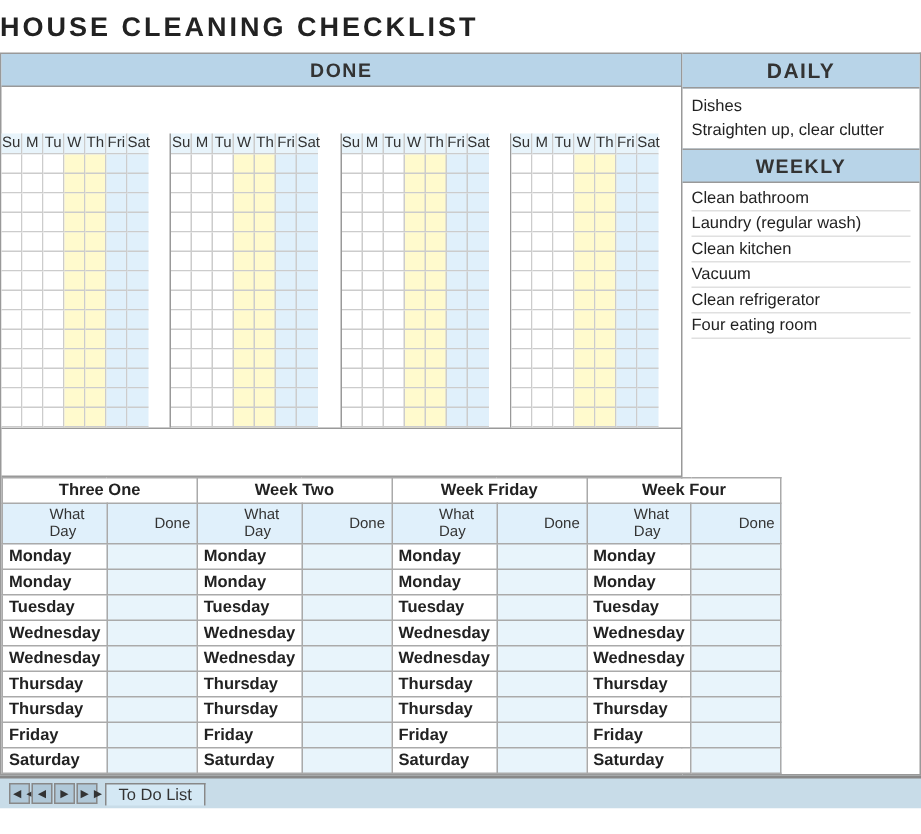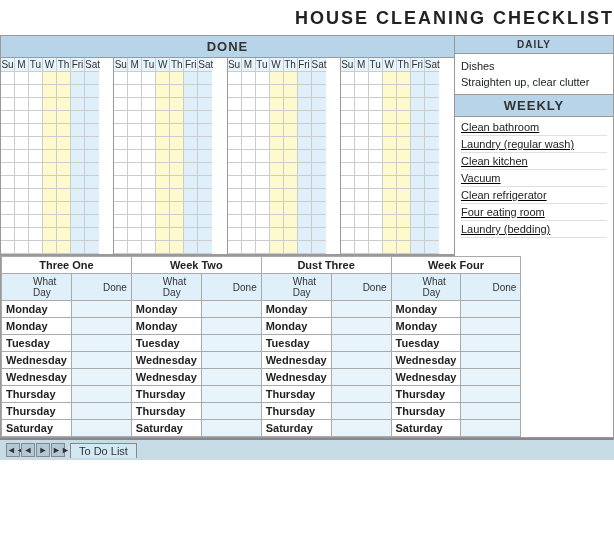--- a/index.html
+++ b/index.html
@@ -5,25 +5,25 @@
     * { margin: 0; padding: 0; box-sizing: border-box; }
     body {
       font-family: Arial, sans-serif;
       font-size: 11px;
       background: #fff;
       width: 614px;
       overflow: hidden;
     }
 
     .main-title {
-      text-align: right;
+      text-align: left;
       font-size: 18px;
       font-weight: bold;
       letter-spacing: 2px;
-      padding: 8px 0 6px 0;
+      padding: 8px 16px 6px 0;
       color: #222;
     }
 
     .outer-wrapper {
       display: flex;
       width: 614px;
     }
 
     .left-panel {
       width: 455px;
@@ -43,21 +43,21 @@
       font-weight: bold;
       letter-spacing: 1px;
       color: #333;
       padding: 3px 0;
       border-bottom: 1px solid #999;
     }
 
     .daily-header {
       background: #b8d4e8;
       text-align: center;
-      font-size: 10px;
+      font-size: 14px;
       font-weight: bold;
       letter-spacing: 1px;
       color: #333;
       padding: 3px 0;
       border-bottom: 1px solid #999;
     }
 
     .calendar-grid {
       display: grid;
       grid-template-columns: repeat(4, 1fr);
@@ -124,21 +124,20 @@
       font-weight: bold;
       letter-spacing: 1px;
       color: #333;
       padding: 3px 0;
       border-top: 1px solid #999;
       border-bottom: 1px solid #999;
     }
 
     .weekly-items {
       padding: 2px 6px;
-      text-decoration: underline;
     }
 
     .weekly-item {
       padding: 2px 0;
       color: #222;
       font-size: 11px;
       border-bottom: 1px solid #e0e0e0;
     }
 
     
@@ -217,20 +216,21 @@
       text-align: center;
       line-height: 12px;
       font-size: 9px;
       cursor: pointer;
       margin-right: 1px;
     }
 
     .left-col {
       display: flex;
       flex-direction: column;
+      gap: 31px;
     }
 
     .right-col {
       display: flex;
       flex-direction: column;
     }
   </style>
 </head>
 <body>
 
@@ -803,21 +803,21 @@
           </div>
       </div>
     </div>
 
     <div class="schedule-section">
       <table class="schedule-table">
         <thead>
           <tr class="week-header-row">
             <th colspan="2">Three One</th>
             <th colspan="2">Week Two</th>
-            <th colspan="2">Dust Three</th>
+            <th colspan="2">Week Friday</th>
             <th colspan="2">Week Four</th>
           </tr>
           <tr class="col-header-row">
             <th>What Day</th>
             <th>Done</th>
             <th>What Day</th>
             <th>Done</th>
             <th>What Day</th>
             <th>Done</th>
             <th>What Day</th>
@@ -889,20 +889,30 @@
               <td class="day-cell" style="font-weight: bold;">Thursday</td>
               <td class="done-cell" style="background: rgb(232, 244, 251);"></td>
               <td class="day-cell" style="font-weight: bold;">Thursday</td>
               <td class="done-cell" style="background: rgb(232, 244, 251);"></td>
               <td class="day-cell" style="font-weight: bold;">Thursday</td>
               <td class="done-cell" style="background: rgb(232, 244, 251);"></td>
               <td class="day-cell" style="font-weight: bold;">Thursday</td>
               <td class="done-cell" style="background: rgb(232, 244, 251);"></td>
             </tr>
             <tr>
+              <td class="day-cell" style="font-weight: bold;">Friday</td>
+              <td class="done-cell" style="background: rgb(232, 244, 251);"></td>
+              <td class="day-cell" style="font-weight: bold;">Friday</td>
+              <td class="done-cell" style="background: rgb(232, 244, 251);"></td>
+              <td class="day-cell" style="font-weight: bold;">Friday</td>
+              <td class="done-cell" style="background: rgb(232, 244, 251);"></td>
+              <td class="day-cell" style="font-weight: bold;">Friday</td>
+              <td class="done-cell" style="background: rgb(232, 244, 251);"></td>
+            </tr>
+            <tr>
               <td class="day-cell" style="font-weight: bold;">Saturday</td>
               <td class="done-cell" style="background: rgb(232, 244, 251);"></td>
               <td class="day-cell" style="font-weight: bold;">Saturday</td>
               <td class="done-cell" style="background: rgb(232, 244, 251);"></td>
               <td class="day-cell" style="font-weight: bold;">Saturday</td>
               <td class="done-cell" style="background: rgb(232, 244, 251);"></td>
               <td class="day-cell" style="font-weight: bold;">Saturday</td>
               <td class="done-cell" style="background: rgb(232, 244, 251);"></td>
             </tr>
           </tbody>
@@ -918,21 +928,20 @@
       </div>
 
     <div class="weekly-header">WEEKLY</div>
     <div class="weekly-items" id="weekly-items-container">
         <div class="weekly-item">Clean bathroom</div>
         <div class="weekly-item">Laundry (regular wash)</div>
         <div class="weekly-item">Clean kitchen</div>
         <div class="weekly-item">Vacuum</div>
         <div class="weekly-item">Clean refrigerator</div>
         <div class="weekly-item">Four eating room</div>
-        <div class="weekly-item">Laundry (bedding)</div>
       </div>
   </div>
 </div>
 
 <div class="bottom-bar">
   <span class="nav-arrow">◄◄</span>
   <span class="nav-arrow">◄</span>
   <span class="nav-arrow">►</span>
   <span class="nav-arrow">►►</span>
   <div class="sheet-tab">To Do List</div>

